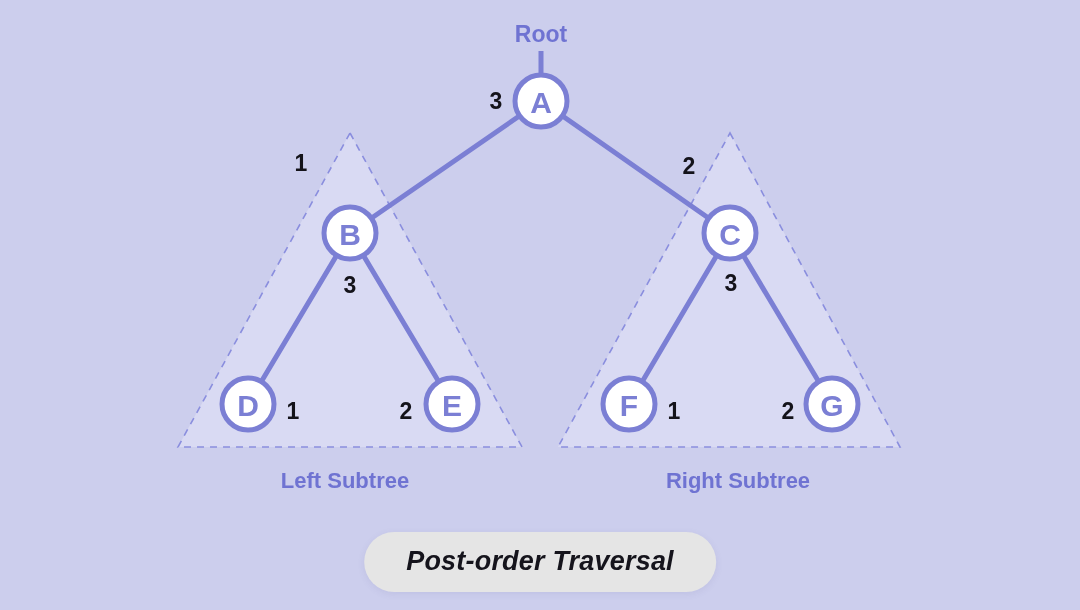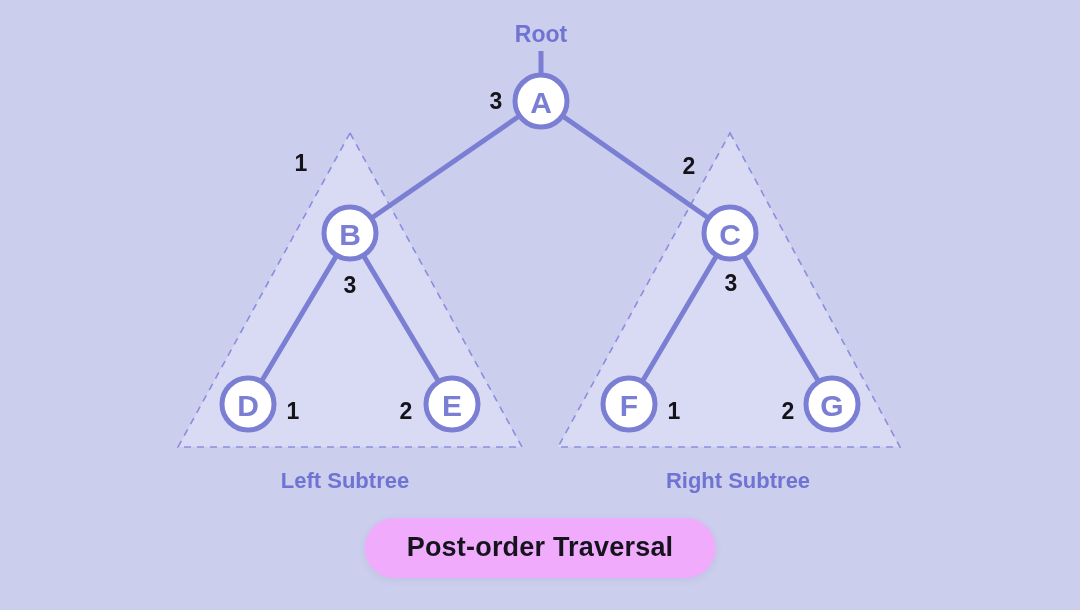--- a/index.html
+++ b/index.html
@@ -76,26 +76,27 @@
     fill: #6f73d2;
     font-family: "Liberation Sans", sans-serif;
     font-size: 22px;
     font-weight: bold;
     text-anchor: middle;
     dominant-baseline: central;
   }
   #title-badge {
     position: absolute;
     left: 50%;
-    top: 518px;
+    top: 532px;
     transform: translateX(-50%);
-    background: #f0abfc;
+    background: #e5e5e5;
     border-radius: 36px;
     padding: 14px 42px 15px 42px;
     box-shadow: 0 2px 7px rgba(90, 90, 150, 0.10);
+    font-style: italic;
   }
   #title-badge .title-text {
     display: block;
     font-family: "Liberation Sans", sans-serif;
     font-size: 27px;
     font-weight: bold;
     color: #15141c;
     letter-spacing: 0.2px;
     white-space: nowrap;
   }

